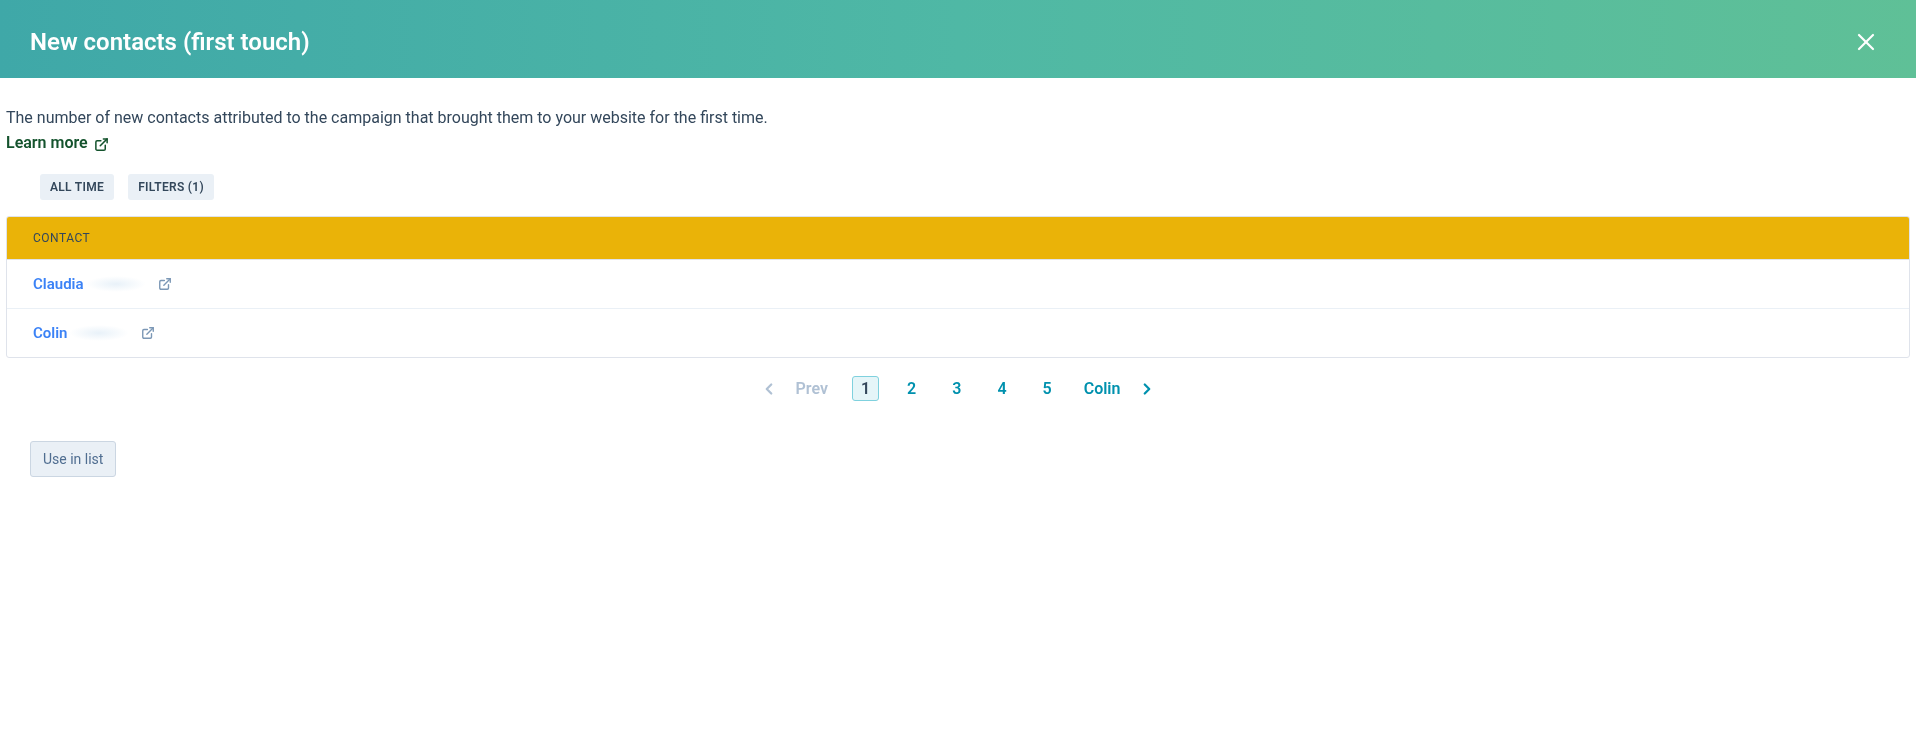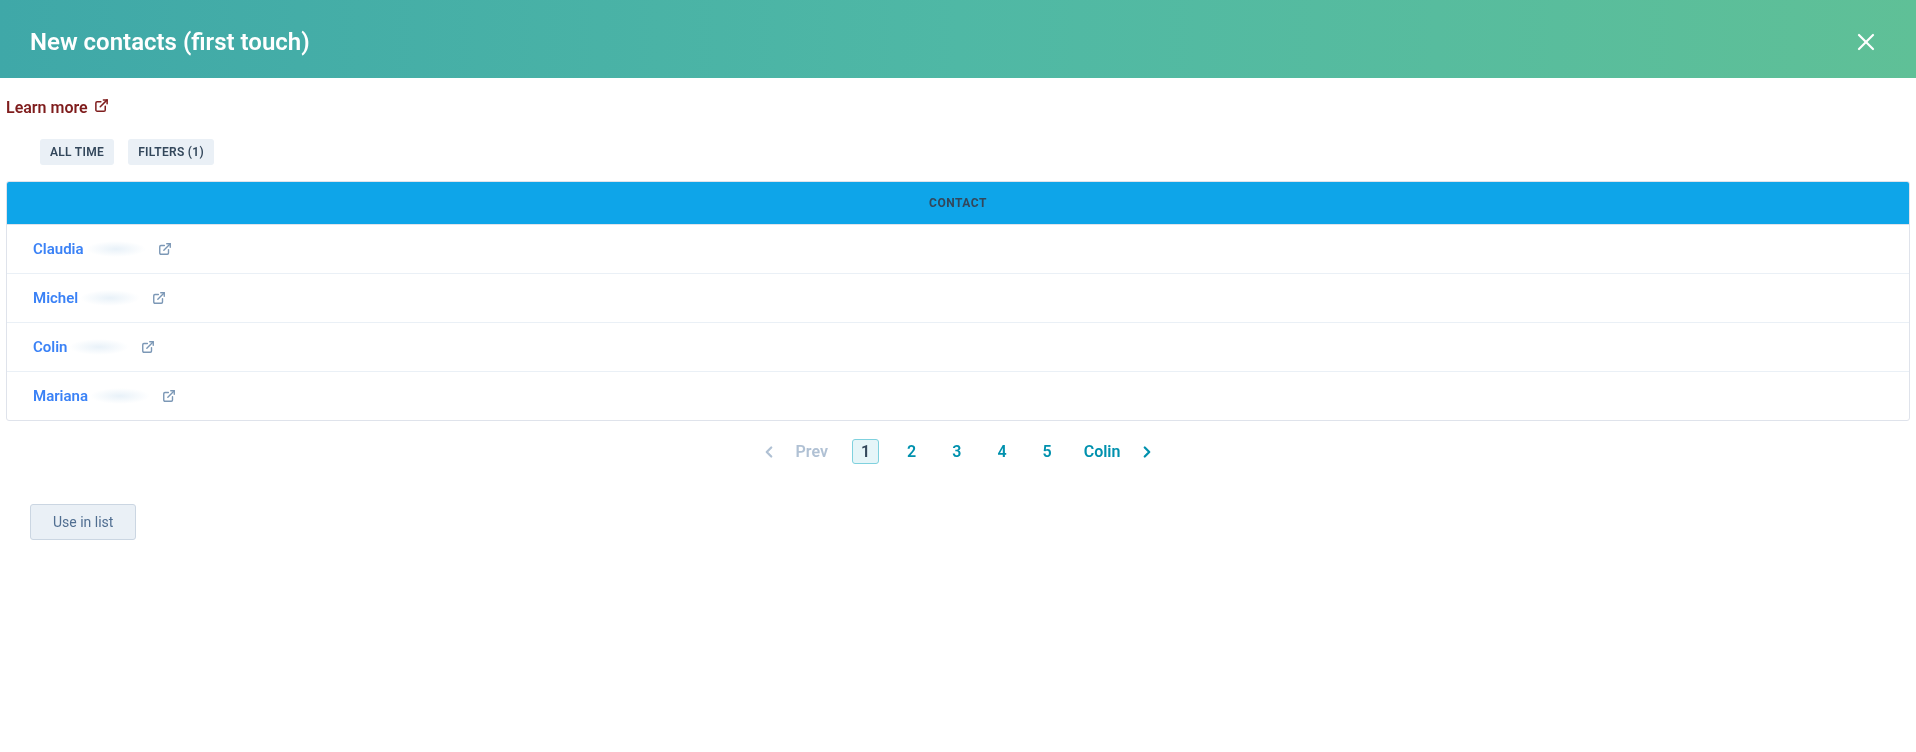--- a/index.html
+++ b/index.html
@@ -10,58 +10,59 @@
     padding:22px 30px 16px 30px;
     display:flex;
     align-items:center;
     justify-content:space-between;
   }
   .header h1 { margin:0; font-size:24px; font-weight:600; }
   .close-btn { background:none; border:none; cursor:pointer; padding:8px; color:#fff; }
   .close-btn svg { display:block; }
   .body { padding:20px 6px 0 6px; }
   .desc { font-size:16px; color:#33475b; margin:10px 0 6px 0; }
-  .learn-more { color:#7f1d1d; font-weight:600; font-size:16px; display:inline-flex; align-items:flex-start; gap:6px; text-decoration:none; cursor:pointer; }
+  .learn-more { color:#14532d; font-weight:600; font-size:16px; display:inline-flex; align-items:flex-end; gap:6px; text-decoration:none; cursor:pointer; }
   .tags { margin-top:22px; margin-bottom:16px; display:flex; gap:14px;padding-left:34px; }
   .tag {
     background:#eaf0f6; color:#33475b; font-weight:600; font-size:12px;
     padding:6px 10px; border-radius:3px; letter-spacing:0.3px;
     border:none; cursor:pointer; font-family:inherit;
   }
   .table { border:1px solid #dfe3eb; border-radius:3px; overflow:hidden; }
-  .thead { background:#0ea5e9; border-bottom:1px solid #dfe3eb; padding:14px 26px; font-size:12px; font-weight:700; letter-spacing:0.5px; color:#33475b;text-align:center; }
+  .thead { background:#eab308; border-bottom:1px solid #dfe3eb; padding:14px 26px; font-size:12px; font-weight:400; letter-spacing:0.5px; color:#33475b; }
   .row { border-bottom:1px solid #eaf0f6; padding:15px 26px; display:flex; align-items:center; }
   .row:last-child { border-bottom:none; }
   .contact-link { color:#3b82f6; font-weight:600; font-size:15px; text-decoration:none; cursor:pointer; display:inline-flex; align-items:center; }
   .ext-icon { color:#7c98b6; margin-left:10px; display:inline-flex; }
   .name-wrap { display:inline-flex; align-items:center; min-width:180px; }
   .pagination { display:flex; align-items:center; justify-content:center; gap:18px; padding:18px 0 0 0; font-size:16px; }
   .page-nav { color:#0091ae; font-weight:600; display:inline-flex; align-items:center; gap:18px; cursor:pointer; background:none; border:none; font-family:inherit; font-size:16px;justify-content:space-between; }
   .page-nav.disabled { color:#b0c1d4; cursor:default; }
   .page-num { color:#0091ae; font-weight:600; cursor:pointer; padding:2px 8px; border-radius:3px; background:none; border:none; font-family:inherit; font-size:16px; }
   .page-num.current { border:1px solid #7fd1de; background:#e5f5f8; color:#33475b; }
   .footer { padding:40px 30px 20px 30px; }
-  .use-btn { background:#eaf0f6; border:1px solid #cbd6e2; color:#506e91; font-size:14px; padding:9px 22px; border-radius:3px; cursor:pointer; font-family:inherit; }
+  .use-btn { background:#eaf0f6; border:1px solid #cbd6e2; color:#506e91; font-size:14px; padding:9px 12px; border-radius:3px; cursor:pointer; font-family:inherit; }
   svg { flex-shrink:0; }
   .smudge { display:inline-block; width:60px; height:16px; background:radial-gradient(ellipse at center, rgba(230,240,248,0.9) 0%, rgba(255,255,255,0) 70%); margin:0 2px; }
 </style>
 </head>
 <body>
 
 <div class="header">
   <h1>New contacts (first touch)</h1>
   <button class="close-btn">
     <svg width="24" height="24" viewBox="0 0 24 24" fill="none" stroke="currentColor" stroke-width="2.2" stroke-linecap="round">
         <line x1="5" y1="5" x2="19" y2="19"></line>
         <line x1="19" y1="5" x2="5" y2="19"></line>
       </svg>
   </button>
 </div>
 
 <div class="body">
+  <p class="desc">The number of new contacts attributed to the campaign that brought them to your website for the first time.</p>
   <a class="learn-more">
     <span>Learn more</span>
     <svg width="15" height="15" viewBox="0 0 24 24" fill="none" stroke="currentColor" stroke-width="2.4" stroke-linecap="round" stroke-linejoin="round">
         <path d="M18 13v6a2 2 0 0 1-2 2H5a2 2 0 0 1-2-2V8a2 2 0 0 1 2-2h6"></path>
         <polyline points="15 3 21 3 21 9"></polyline>
         <line x1="10" y1="14" x2="21" y2="3"></line>
       </svg>
   </a>
 
   <div class="tags">
@@ -80,47 +81,21 @@
               <svg width="14" height="14" viewBox="0 0 24 24" fill="none" stroke="currentColor" stroke-width="2.4" stroke-linecap="round" stroke-linejoin="round">
                 <path d="M18 13v6a2 2 0 0 1-2 2H5a2 2 0 0 1-2-2V8a2 2 0 0 1 2-2h6"></path>
                 <polyline points="15 3 21 3 21 9"></polyline>
                 <line x1="10" y1="14" x2="21" y2="3"></line>
               </svg>
             </span>
           </span>
         </div>
         <div class="row">
           <span class="name-wrap">
-            <a class="contact-link">Michel</a>
-            <span class="smudge"></span>
-            <span class="ext-icon">
-              <svg width="14" height="14" viewBox="0 0 24 24" fill="none" stroke="currentColor" stroke-width="2.4" stroke-linecap="round" stroke-linejoin="round">
-                <path d="M18 13v6a2 2 0 0 1-2 2H5a2 2 0 0 1-2-2V8a2 2 0 0 1 2-2h6"></path>
-                <polyline points="15 3 21 3 21 9"></polyline>
-                <line x1="10" y1="14" x2="21" y2="3"></line>
-              </svg>
-            </span>
-          </span>
-        </div>
-        <div class="row">
-          <span class="name-wrap">
             <a class="contact-link">Colin</a>
-            <span class="smudge"></span>
-            <span class="ext-icon">
-              <svg width="14" height="14" viewBox="0 0 24 24" fill="none" stroke="currentColor" stroke-width="2.4" stroke-linecap="round" stroke-linejoin="round">
-                <path d="M18 13v6a2 2 0 0 1-2 2H5a2 2 0 0 1-2-2V8a2 2 0 0 1 2-2h6"></path>
-                <polyline points="15 3 21 3 21 9"></polyline>
-                <line x1="10" y1="14" x2="21" y2="3"></line>
-              </svg>
-            </span>
-          </span>
-        </div>
-        <div class="row">
-          <span class="name-wrap">
-            <a class="contact-link">Mariana</a>
             <span class="smudge"></span>
             <span class="ext-icon">
               <svg width="14" height="14" viewBox="0 0 24 24" fill="none" stroke="currentColor" stroke-width="2.4" stroke-linecap="round" stroke-linejoin="round">
                 <path d="M18 13v6a2 2 0 0 1-2 2H5a2 2 0 0 1-2-2V8a2 2 0 0 1 2-2h6"></path>
                 <polyline points="15 3 21 3 21 9"></polyline>
                 <line x1="10" y1="14" x2="21" y2="3"></line>
               </svg>
             </span>
           </span>
         </div>

